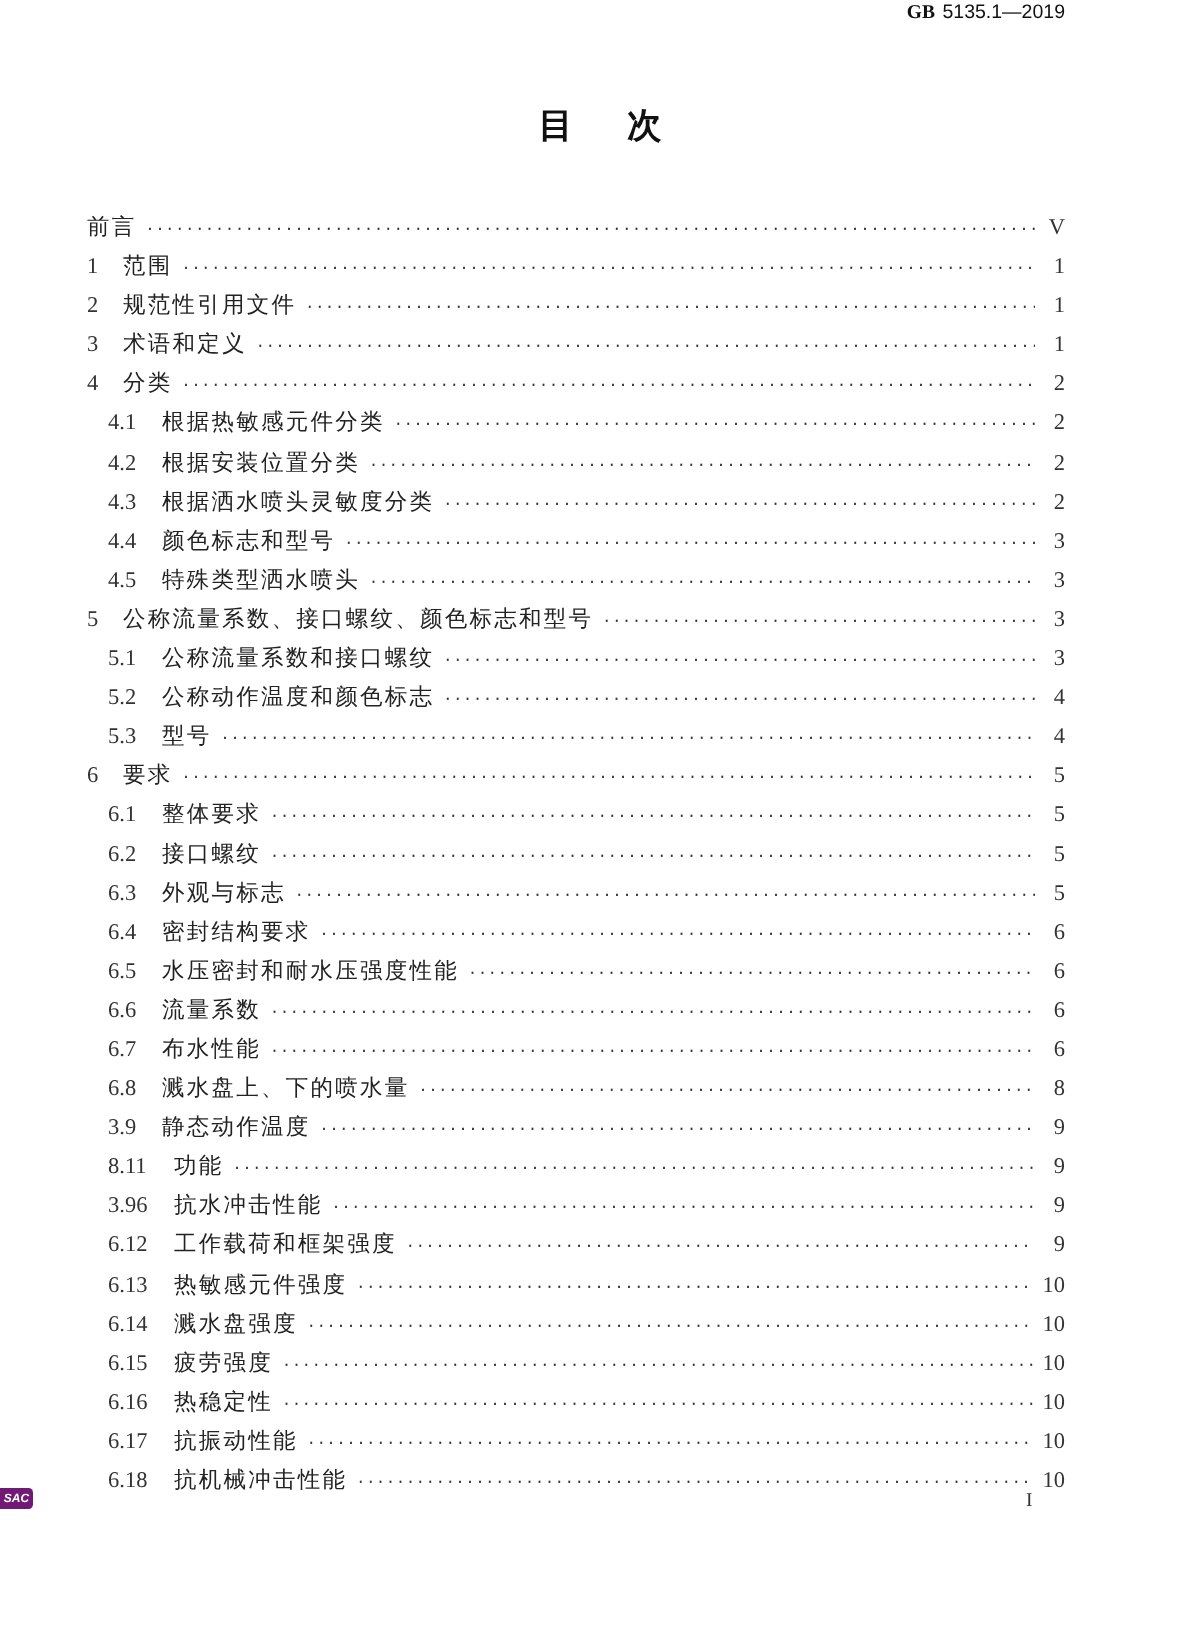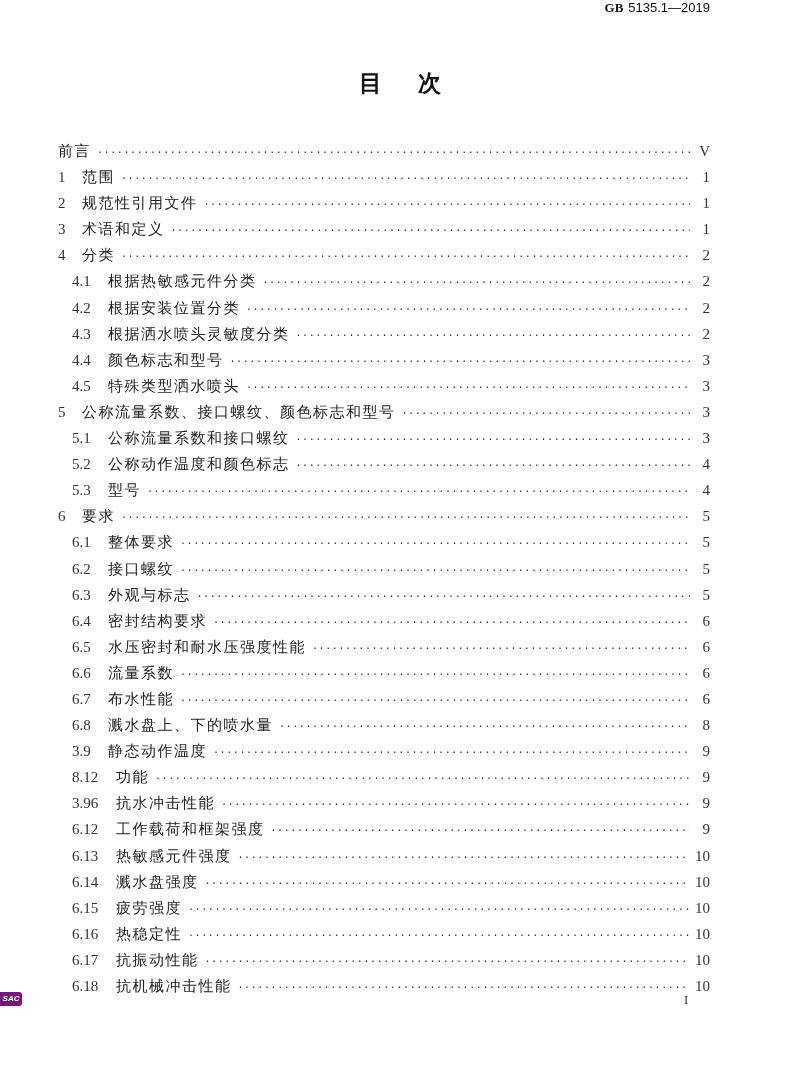--- a/index.html
+++ b/index.html
@@ -195,21 +195,21 @@
       <span class="dots"></span>
       <span class="page">8</span>
     </div>
   <div class="toc-row l2">
       <span class="num">3.9</span>
       <span class="label">静态动作温度</span>
       <span class="dots"></span>
       <span class="page">9</span>
     </div>
   <div class="toc-row l2 l2w">
-      <span class="num">8.12</span>
+      <span class="num">8.11</span>
       <span class="label">功能</span>
       <span class="dots"></span>
       <span class="page">9</span>
     </div>
   <div class="toc-row l2 l2w">
       <span class="num">3.96</span>
       <span class="label">抗水冲击性能</span>
       <span class="dots"></span>
       <span class="page">9</span>
     </div>

